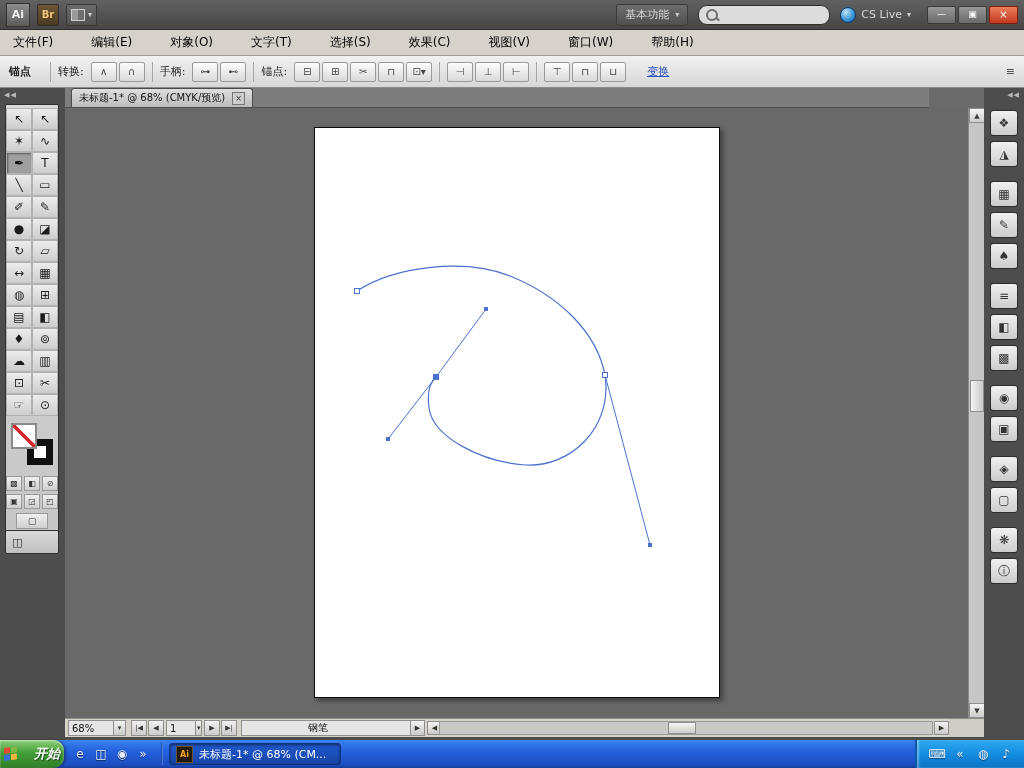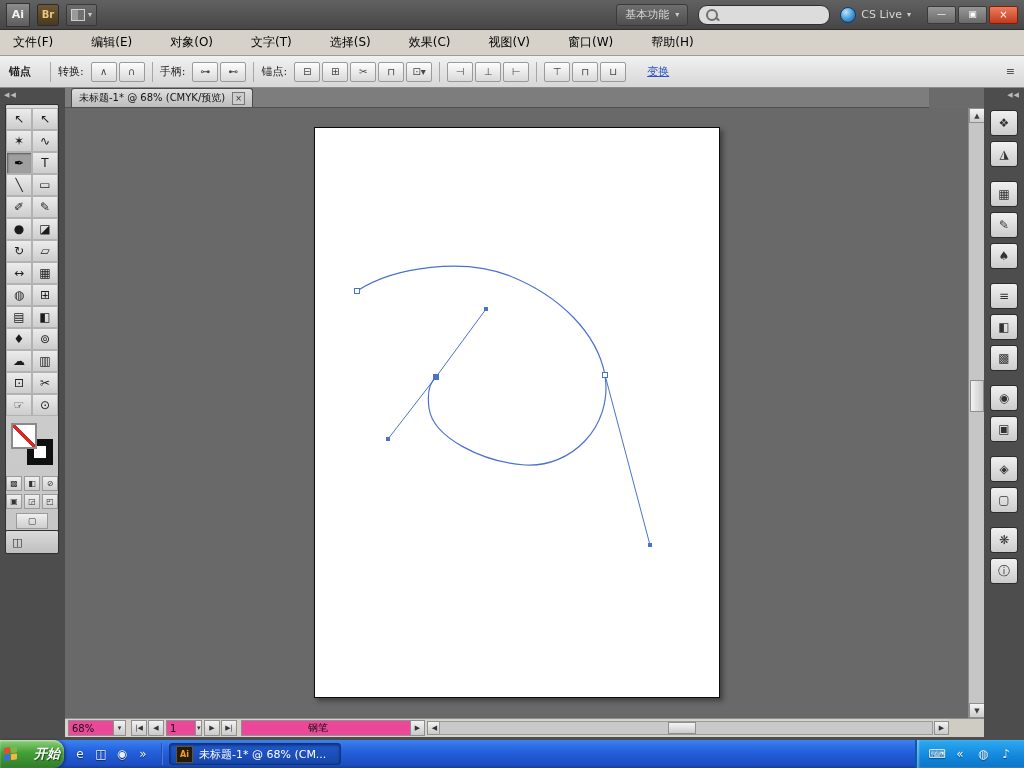--- a/index.html
+++ b/index.html
@@ -108,21 +108,21 @@
     border:1px solid #8f8f8f;box-sizing:border-box;font-size:7px;color:#3c3c3c;
     display:flex;align-items:center;justify-content:center;}
   .vscroll .down{position:absolute;bottom:0;left:0;}
   .vthumb{position:absolute;left:1px;top:272px;width:14px;height:32px;
     background:linear-gradient(90deg,#f2f2f2,#cbcbcb);border:1px solid #8f8f8f;box-sizing:border-box;}
 
   
   .statusbar{position:absolute;left:0;top:630px;width:919px;height:19px;background:#d6d3cb;
     border-top:1px solid #8f8f8f;box-sizing:border-box;font-size:10px;color:#111;}
   .sb{position:absolute;top:1px;height:16px;}
-  .combo{background:#ec4899;border:1px solid #8f8f8f;box-sizing:border-box;display:flex;align-items:center;gap:16px;}
+  .combo{background:#e5e5e5;border:1px solid #8f8f8f;box-sizing:border-box;display:flex;align-items:center;gap:16px;}
   .combo .val{flex:1;padding:0 3px;}
   .combo .dd{width:13px;height:100%;background:linear-gradient(#f2f2f2,#cacaca);
     border-left:1px solid #8f8f8f;font-size:7px;display:flex;align-items:center;justify-content:center;color:#333;}
   .sb-btn{background:linear-gradient(#f2f2f2,#cacaca);border:1px solid #8f8f8f;box-sizing:border-box;
     font-size:7px;color:#333;display:flex;align-items:center;justify-content:center;}
   .htrack{position:absolute;top:2px;left:374px;width:494px;height:14px;background:#c9c9c9;
     border:1px solid #9a9a9a;box-sizing:border-box;}
   .hthumb{position:absolute;left:228px;top:0;width:28px;height:12px;
     background:linear-gradient(#f4f4f4,#cccccc);border:1px solid #8f8f8f;box-sizing:border-box;}
   .sb-corner{position:absolute;top:0;left:884px;width:35px;height:18px;background:#cfccc4;}

